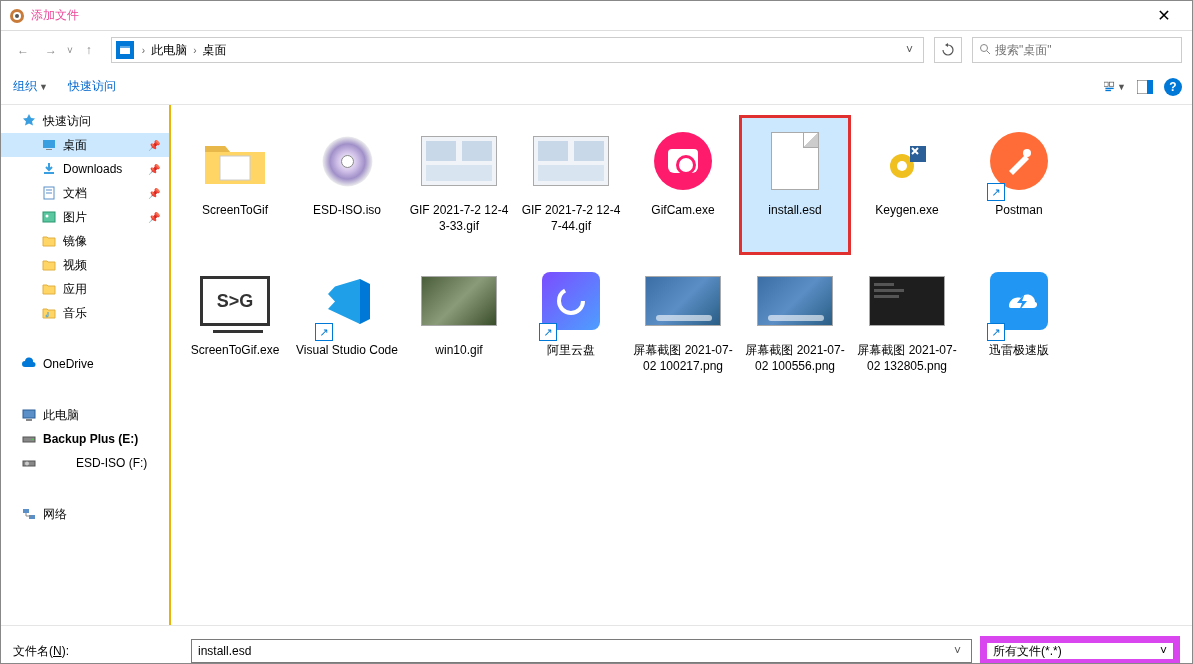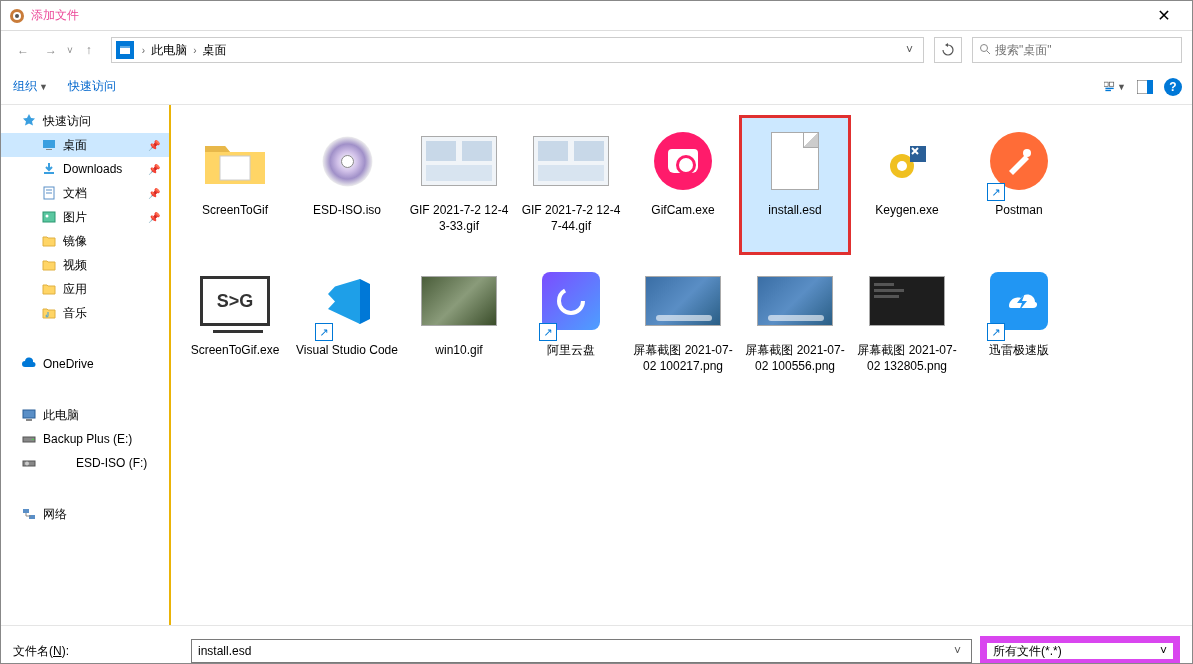--- a/index.html
+++ b/index.html
@@ -254,21 +254,21 @@
       <span class="side-icon">
           <svg viewBox="0 0 16 16">
             <rect x="2" y="3" width="12" height="8" fill="#5a8fc7" stroke="#2a5f97"></rect>
             <rect x="5" y="12" width="6" height="2" fill="#888"></rect>
           </svg>
         </span>
       <span class="side-label">此电脑</span>
     </div>
 
     <div id="drive-items">
-        <div class="side-item" style="padding-left: 20px;">
+        <div class="side-item" style="padding-left: 20px; font-weight: bold;">
           <span class="side-icon">
             <svg viewBox="0 0 16 16">
               <rect x="2" y="6" width="12" height="5" fill="#888" stroke="#555"></rect>
               <circle cx="12" cy="8.5" r="0.8" fill="#3e3"></circle>
             </svg>
           </span>
           <span class="side-label">Backup Plus (E:)</span>
         </div>
         <div class="side-item" style="padding-left: 20px; gap: 39px;">
           <span class="side-icon">

